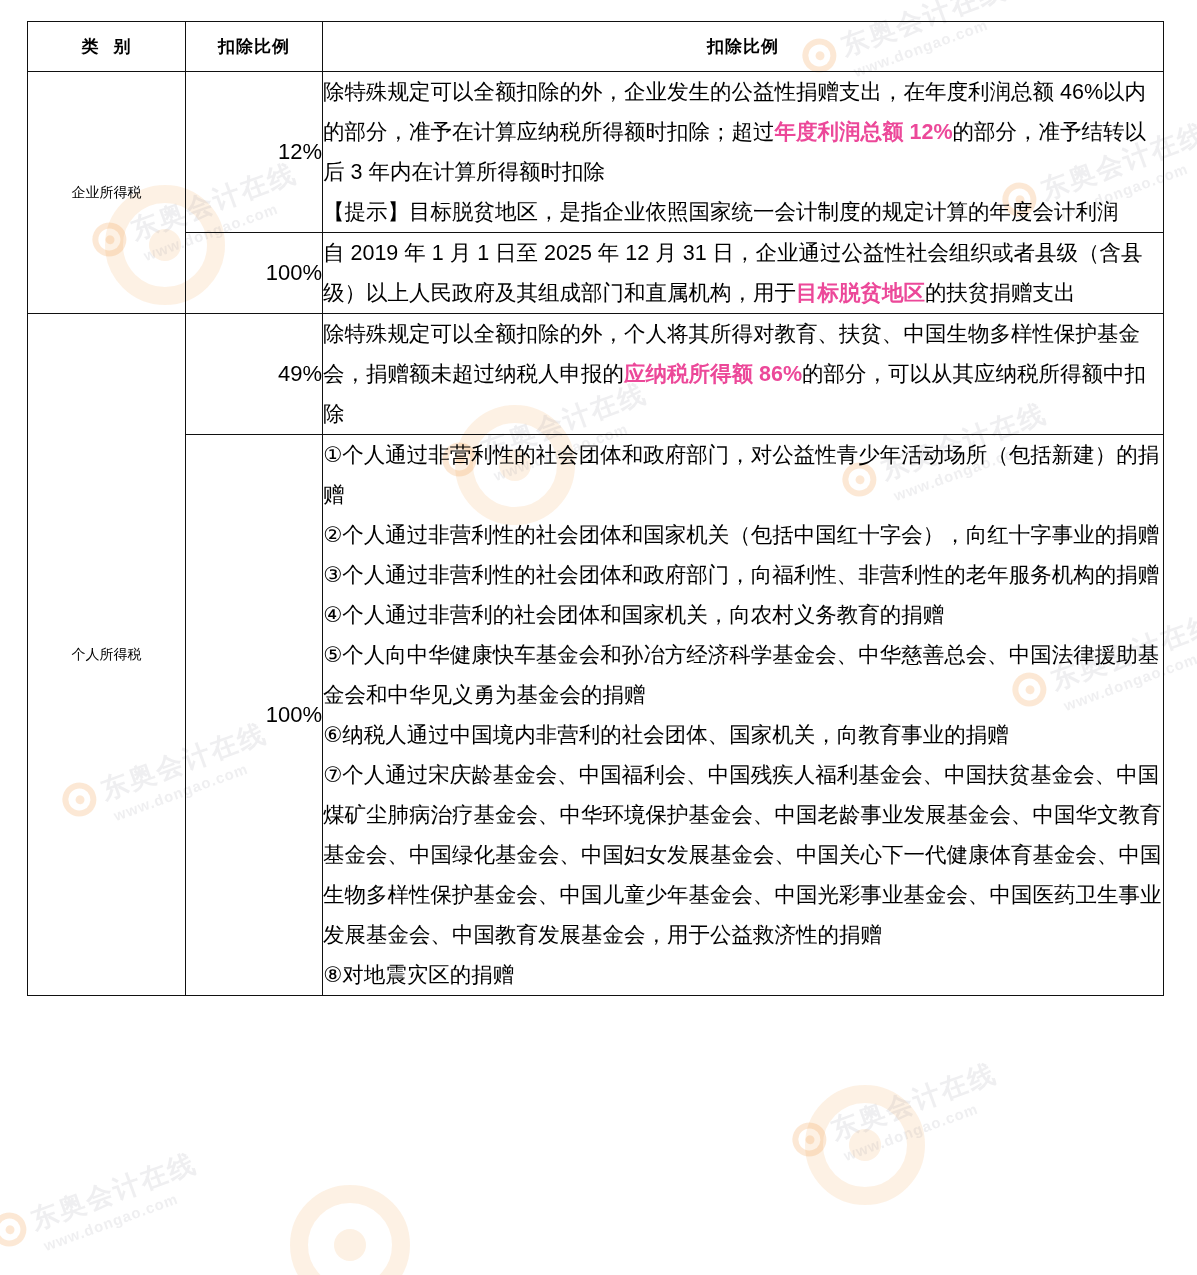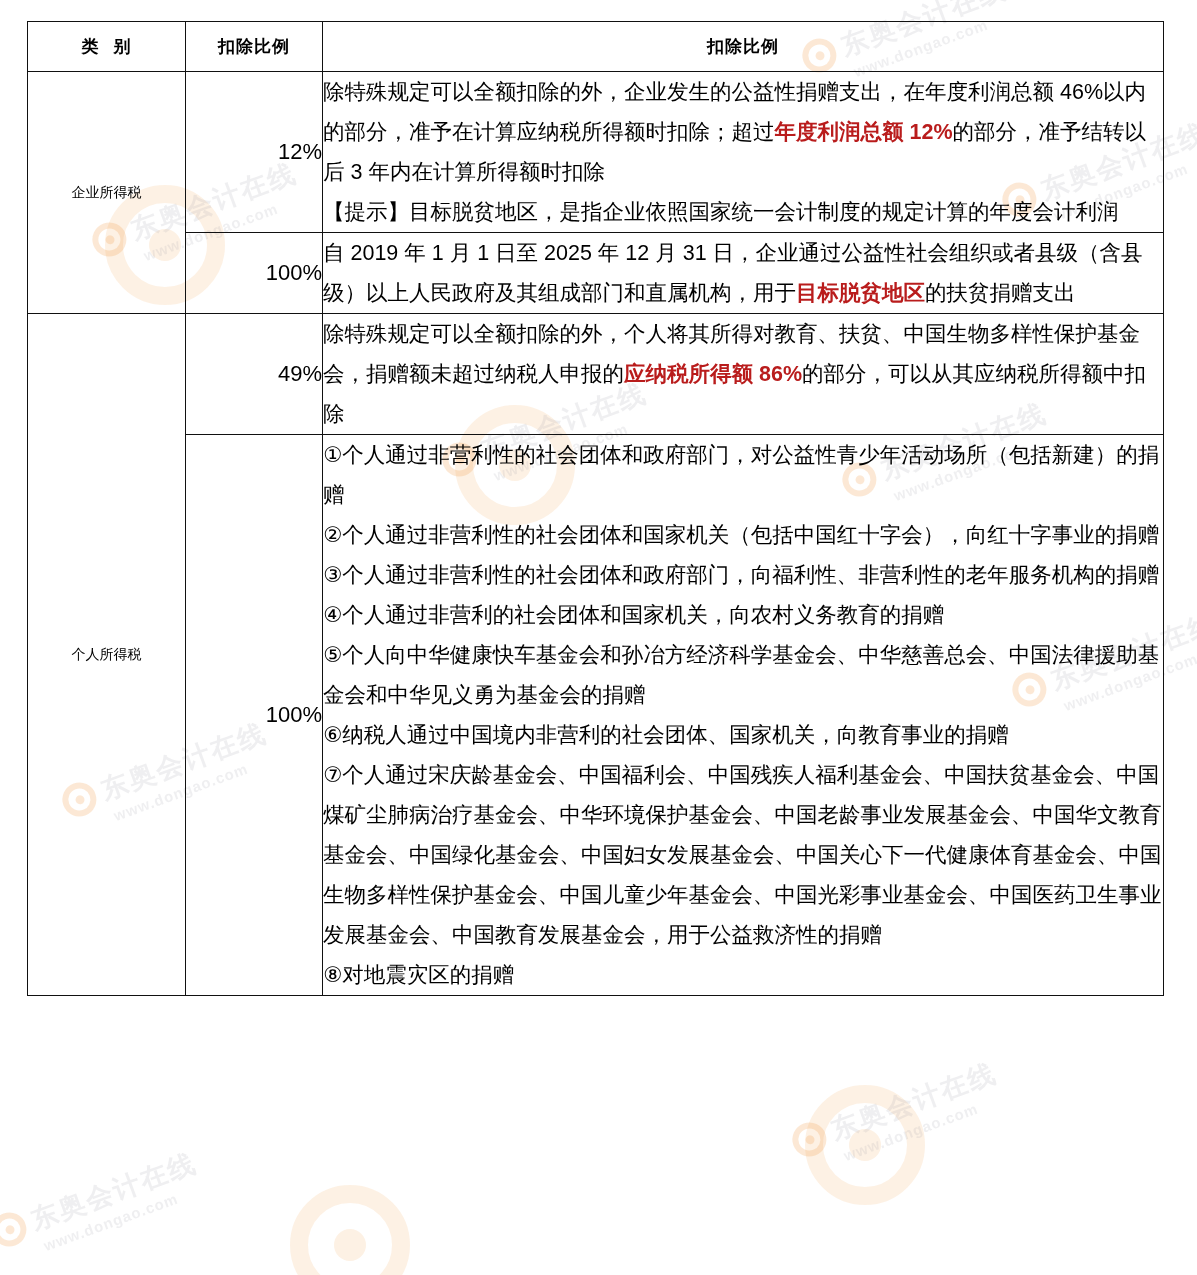--- a/index.html
+++ b/index.html
@@ -129,21 +129,21 @@
     text-align: left;
     font-size: 21.5px;
     line-height: 40px;
     padding: 9px 8px 9px 11px;
     vertical-align: top;
   }
   .detail-cell p {
     margin: 0;
   }
   .hl {
-    color: #b91c1c;
+    color: #ec4899;
     font-weight: bold;
   }
 </style>
 </head>
 <body>
 
 <div id="watermark-layer">
   <div class="wm-big-ring" style="left:105px; top:185px;"></div>
   <div class="wm-big-ring" style="left:455px; top:405px;"></div>
   <div class="wm-big-ring" style="left:805px; top:1085px;"></div>

